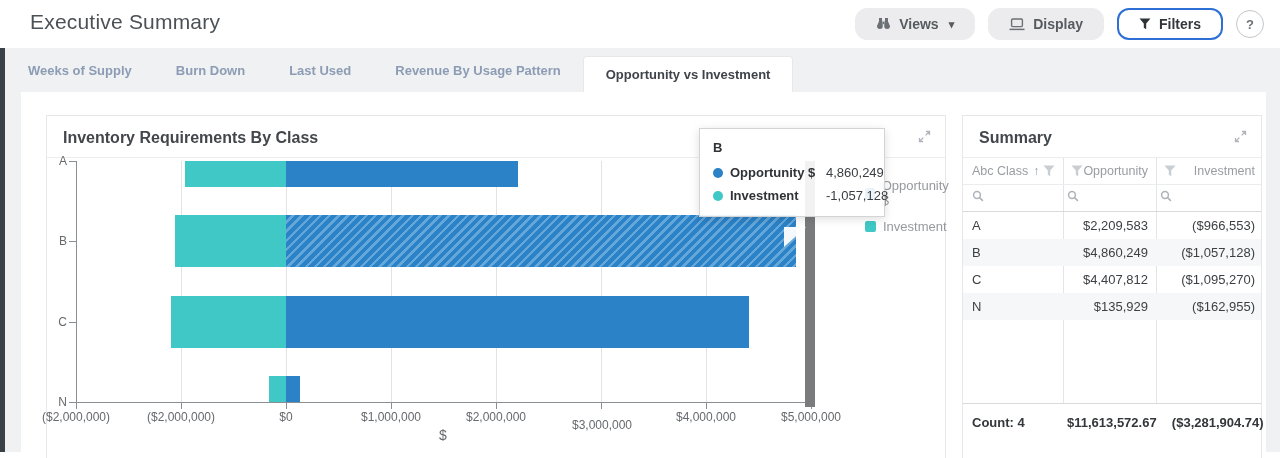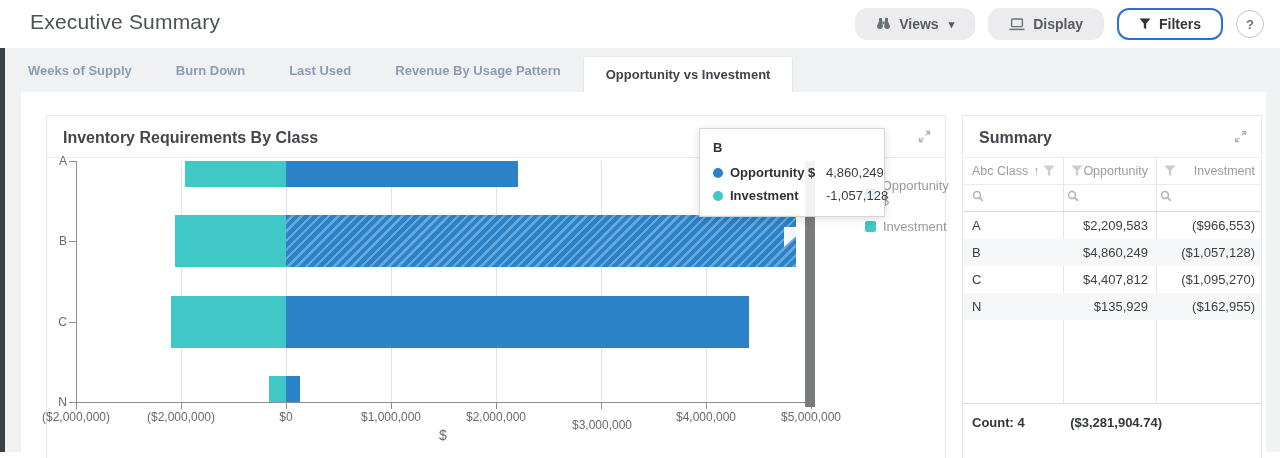--- a/index.html
+++ b/index.html
@@ -307,16 +307,17 @@
         <div class="t-cell c3 num">($1,095,270)</div>
       </div>
       <div class="t-row data-row alt">
         <div class="t-cell c1">N</div>
         <div class="t-cell c2 num">$135,929</div>
         <div class="t-cell c3 num">($162,955)</div>
       </div>
       <div class="table-footer-divider"></div>
       <div class="t-foot">
         <div class="t-cell c1">Count: 4</div>
+        <div class="t-cell c2 num">$11,613,572.67</div>
         <div class="t-cell c3 num">($3,281,904.74)</div>
       </div>
     </div>
 </div>
 
 </body></html>

